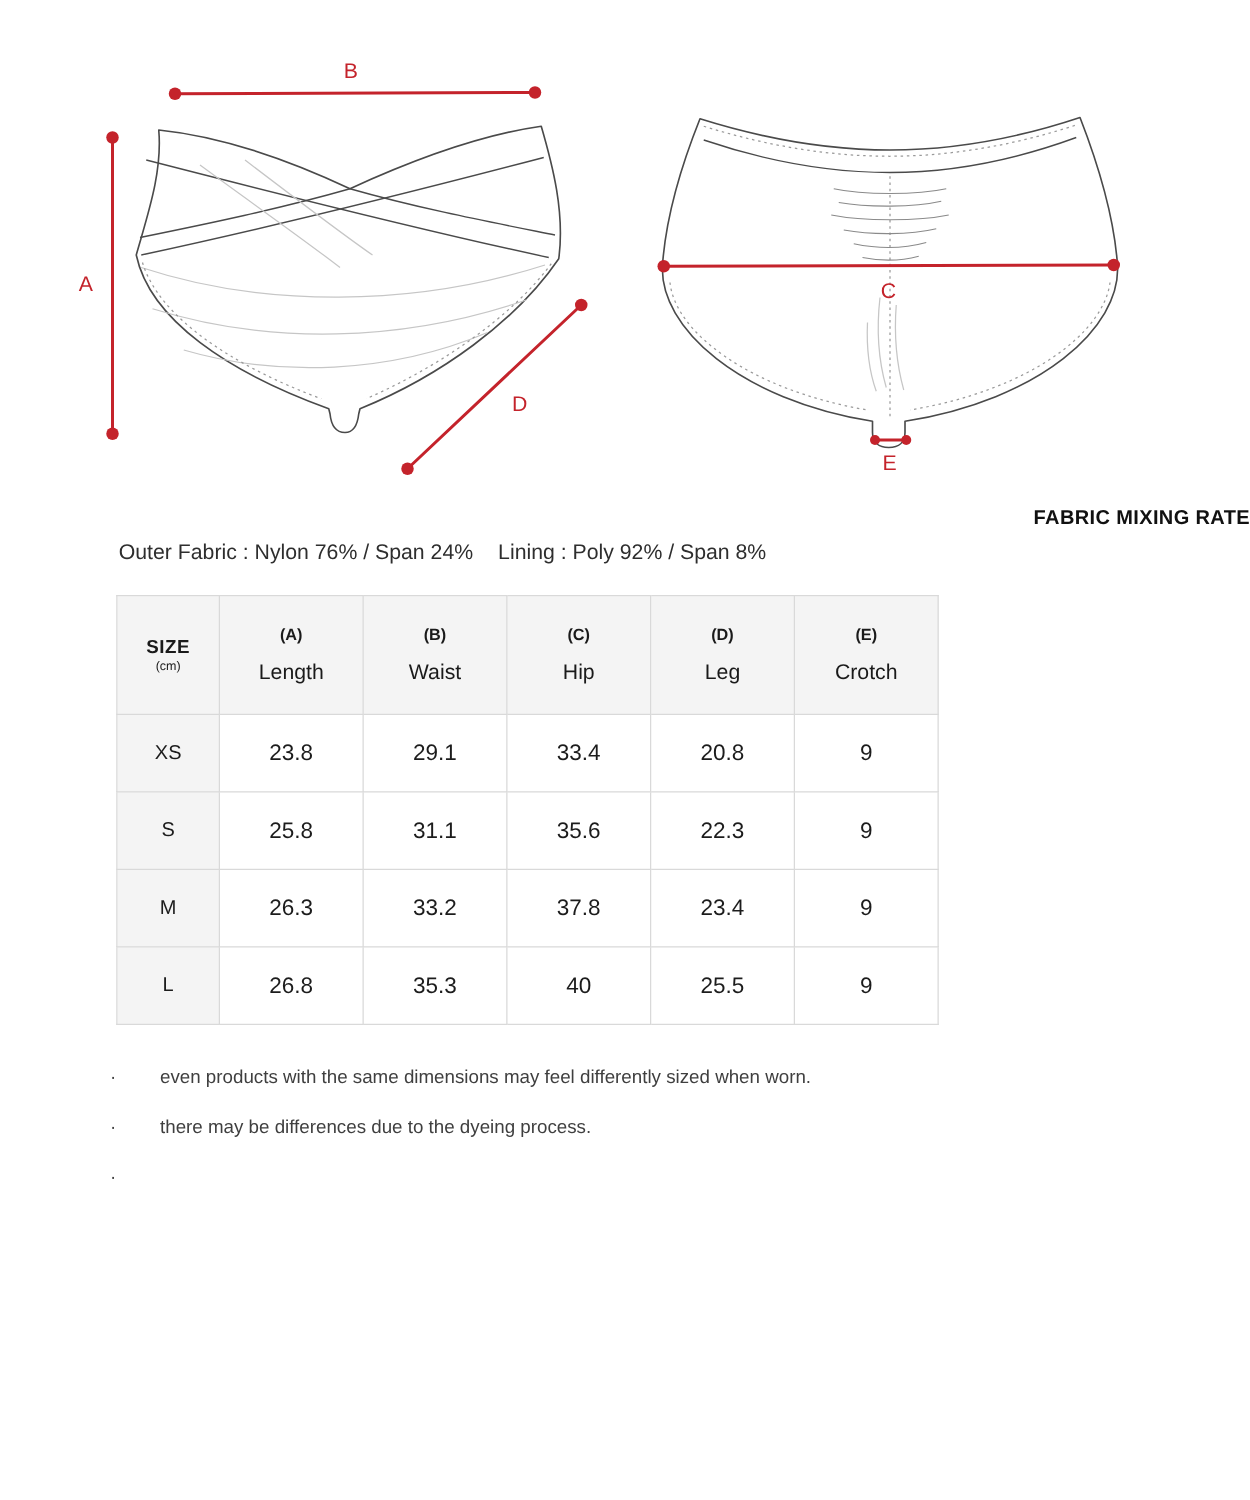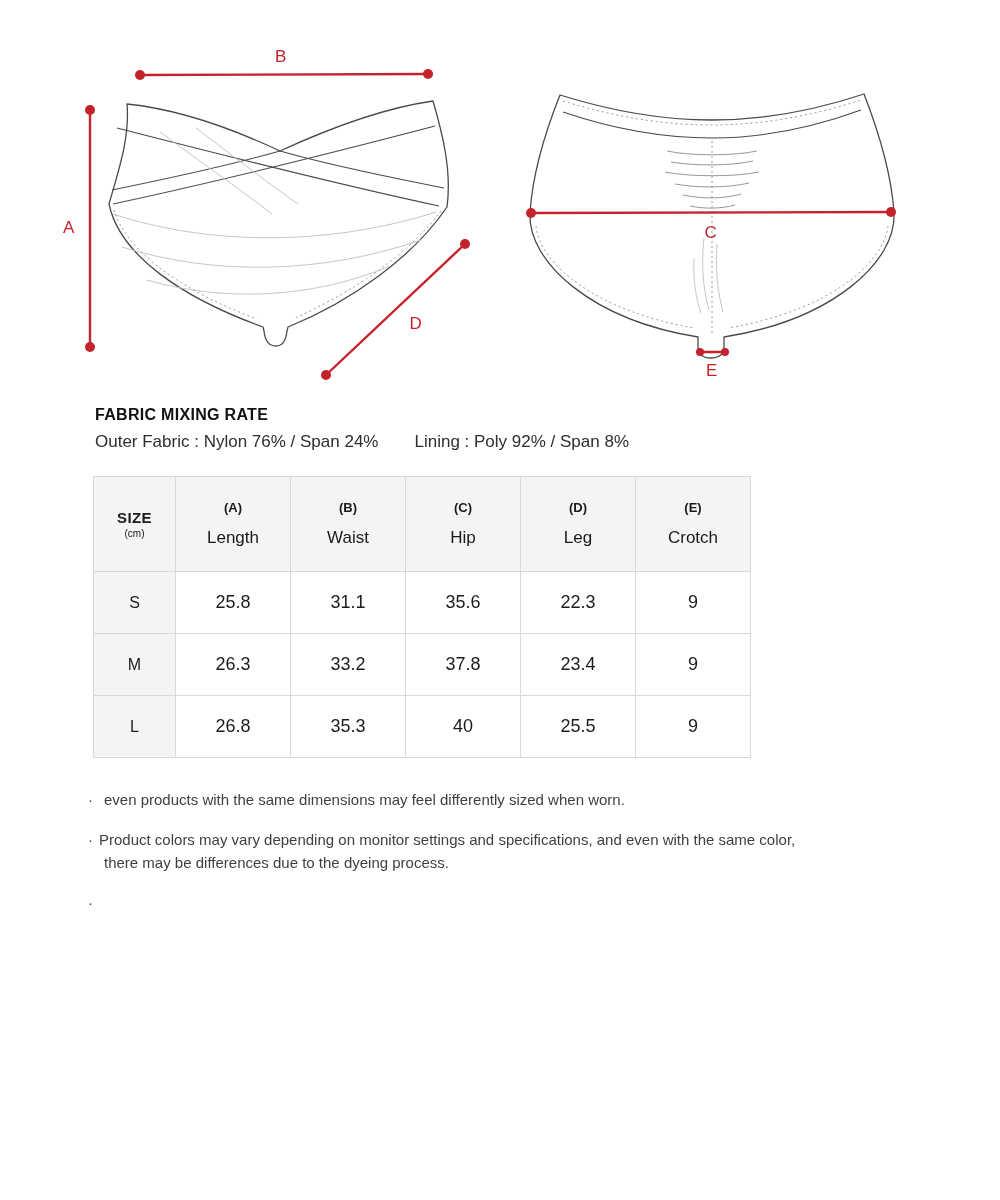--- a/index.html
+++ b/index.html
@@ -30,24 +30,24 @@
   .fold     { fill: none; stroke: #c6c6c6; stroke-width: 1; }
   .gather   { fill: none; stroke: #8a8a8a; stroke-width: .9; }
   .stitch   { fill: none; stroke: #9a9a9a; stroke-width: 1; stroke-dasharray: 2 3; }
   .red-line { stroke: var(--accent); stroke-width: 2.4; stroke-linecap: round; }
   .red-dot  { fill: var(--accent); }
 
   
   .fabric-section { margin: 6px 0 0 95px; }
   .fabric-title {
     margin: 0; font-size: 16px; font-weight: 700;
-    letter-spacing: .3px; color: #111;
+    letter-spacing: .3px; color: #111; text-align: right;
   }
   .fabric-line { margin: 8px 0 0 0; font-size: 17px; color: #2e2e2e; }
-  .fabric-line .fabric-outer { margin-right: 36px; }
+  .fabric-line .fabric-outer { margin-right: 20px; }
 
   
   .size-table {
     border-collapse: collapse; table-layout: fixed;
     width: 658px; margin: 24px 0 0 93px;
   }
   .size-table th, .size-table td {
     border: 1px solid #d9d9d9; text-align: center; vertical-align: middle;
     padding: 0;
   }
@@ -58,21 +58,21 @@
   .size-label { display: block; font-size: 15px; font-weight: 700; letter-spacing: .4px; }
   .size-unit  { display: block; font-size: 10px; font-weight: 400; margin-top: 2px; }
   .col-code   { display: block; font-size: 13px; font-weight: 700; margin-bottom: 13px; }
   .col-name   { display: block; font-size: 17px; font-weight: 500; }
 
   
   .notes { margin: 30px 60px 0 88px; }
   .note { display: flex; align-items: flex-start; margin-bottom: 17px; }
   .note-bullet { width: 11px; font-size: 15px; color: #3f3f3f; line-height: 23px; }
   .note-text { font-size: 15px; color: #3f3f3f; line-height: 23px; }
-  .note-line2 { padding-left: 5px; }
+  .note-line2 { padding-left: 5px; margin-left: 24px; }
 </style>
 </head>
 <body>
 
 <div class="diagram-area">
   <svg width="1000" height="400" viewBox="0 0 1000 400">
 
     <g>
       <path class="outline" d="M 127,104
         C 130,138 118,172 109,204
@@ -193,20 +193,28 @@
         <span class="col-name">Leg</span>
       </th>
       <th>
         <span class="col-code">(E)</span>
         <span class="col-name">Crotch</span>
       </th>
     </tr>
   </thead>
   <tbody>
     <tr>
+      <td class="size-cell">XS</td>
+      <td>23.8</td>
+      <td>29.1</td>
+      <td>33.4</td>
+      <td>20.8</td>
+      <td>9</td>
+    </tr>
+    <tr>
       <td class="size-cell">S</td>
       <td>25.8</td>
       <td>31.1</td>
       <td>35.6</td>
       <td>22.3</td>
       <td>9</td>
     </tr>
     <tr>
       <td class="size-cell">M</td>
       <td>26.3</td>
@@ -229,20 +237,19 @@
 <div class="notes">
   <div class="note">
     <span class="note-bullet">·</span>
     <div class="note-text">
       <div class="note-line2">even products with the same dimensions may feel differently sized when worn.</div>
     </div>
   </div>
   <div class="note">
     <span class="note-bullet">·</span>
     <div class="note-text">
-      <div class="note-line1">Product colors may vary depending on monitor settings and specifications, and even with the same color,</div>
       <div class="note-line2">there may be differences due to the dyeing process.</div>
     </div>
   </div>
   <div class="note">
     <span class="note-bullet">·</span>
   </div>
 </div>
 
 </body></html>

